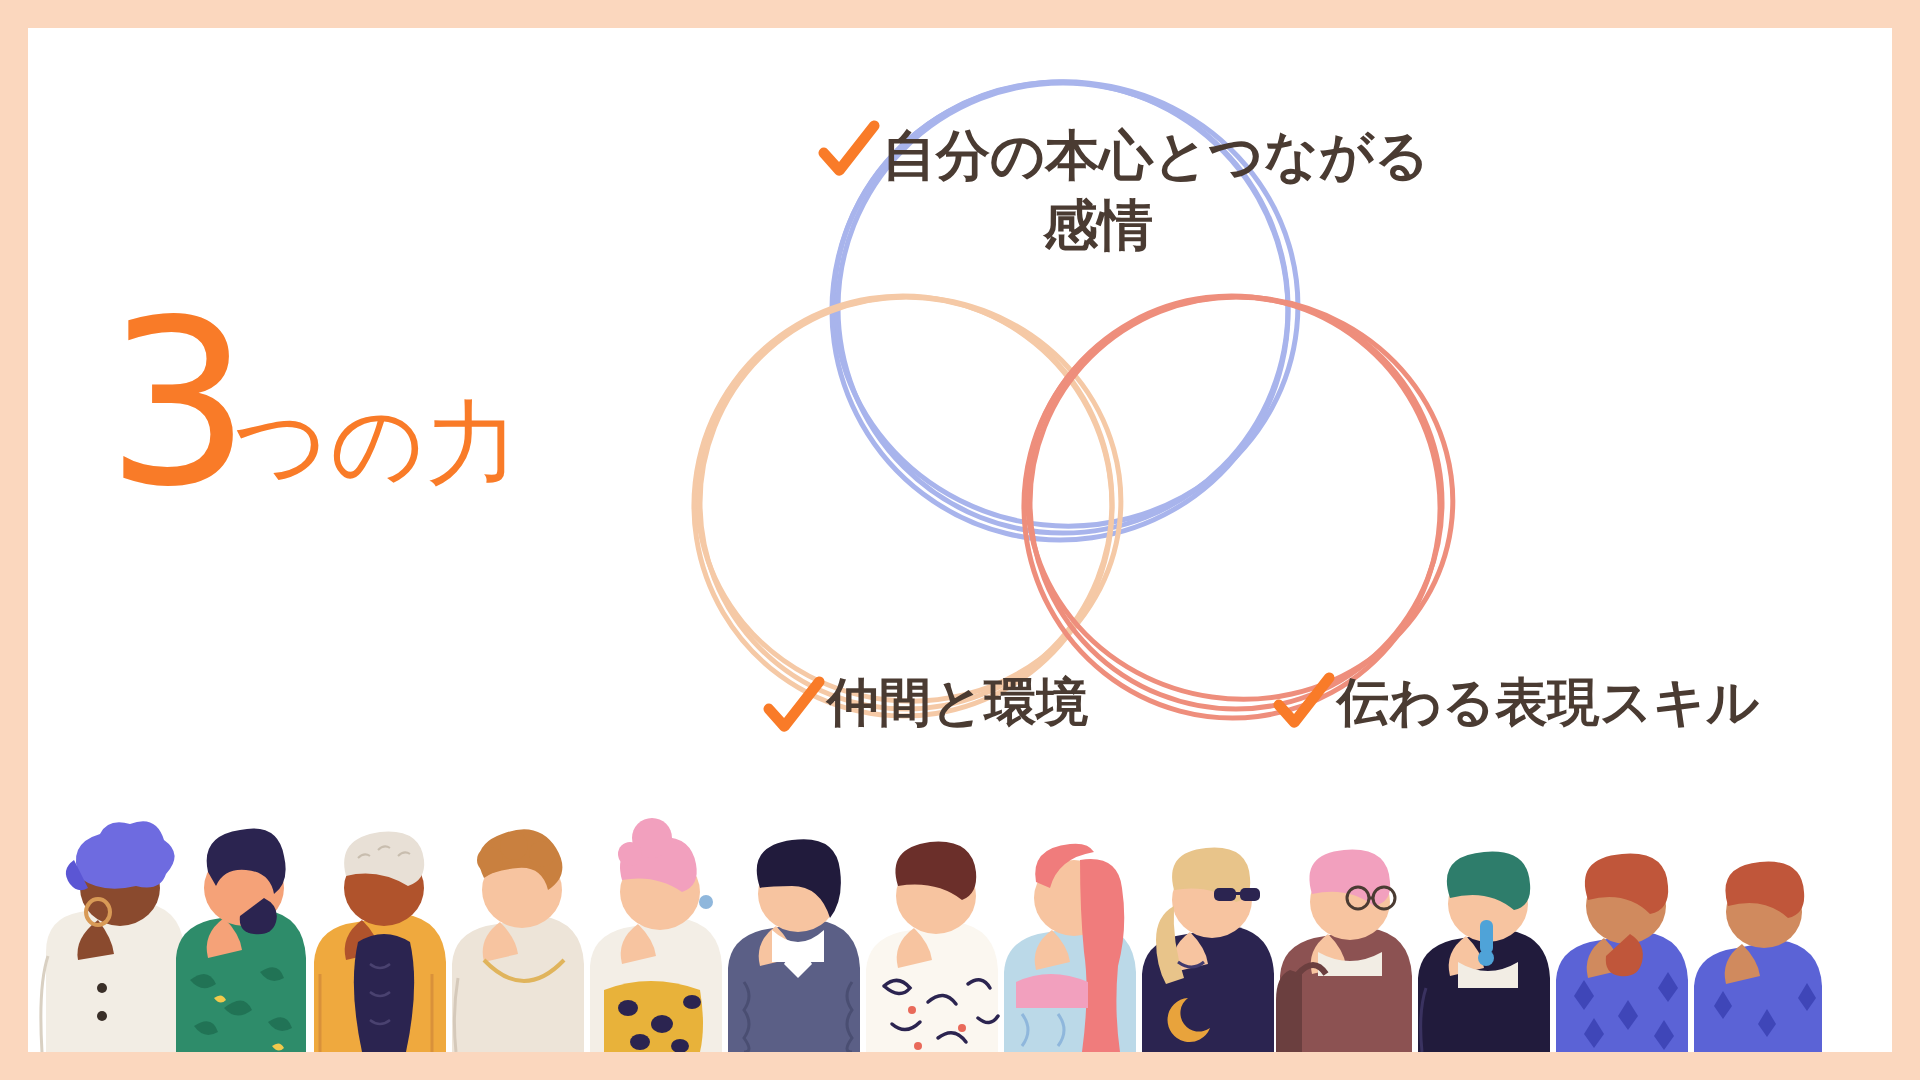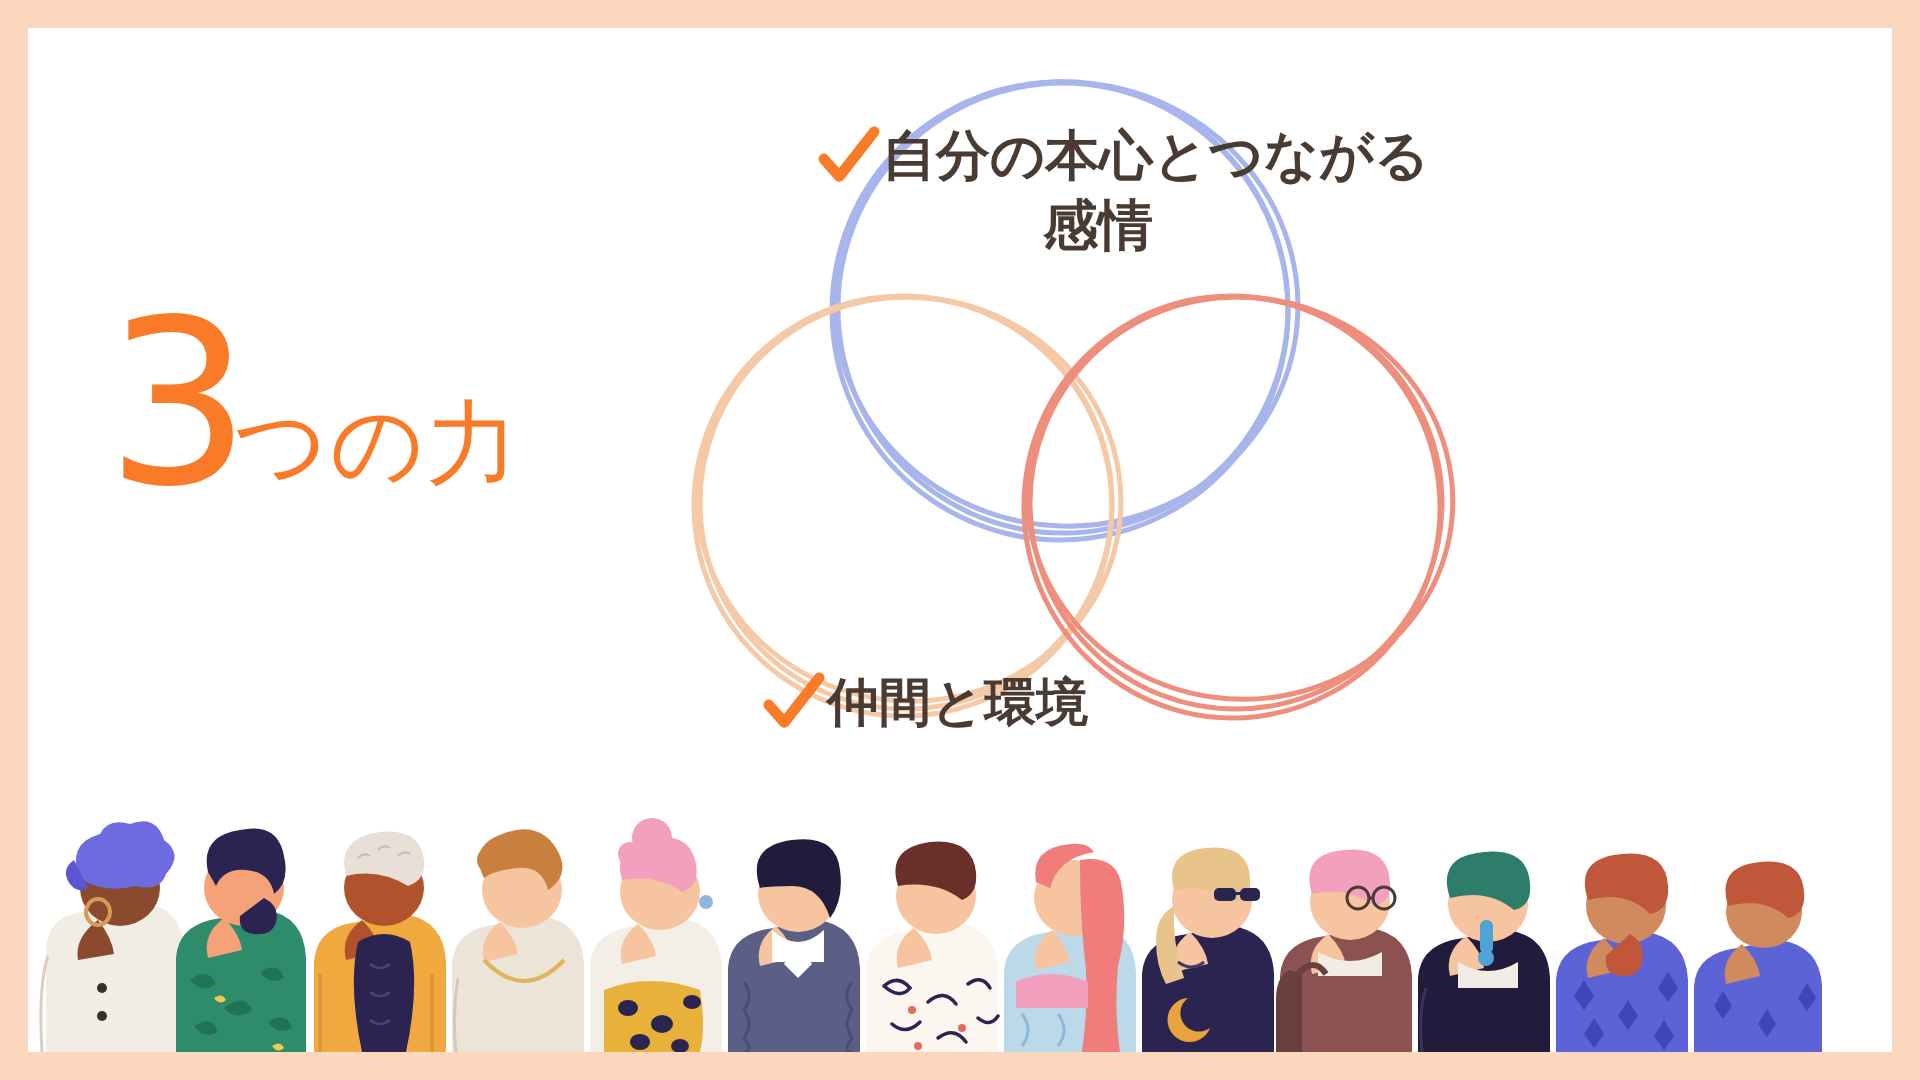--- a/index.html
+++ b/index.html
@@ -70,36 +70,36 @@
   .venn-label {
     position: absolute;
     color: #4A3B32;
     font-weight: bold;
     white-space: nowrap;
     font-family: "DejaVu Sans", "Liberation Sans", sans-serif;
   }
   #label-top {
     left: 790px; top: 92px;
     font-size: 54px;
-    display: flex; align-items: center;
+    display: flex; align-items: flex-start;
   }
   #label-top-lines {
     position: absolute;
     left: 860px; top: 162px;
     width: 420px;
     text-align: center;
     font-size: 55px;
     line-height: 1.28;
     color: #4A3B32;
     font-weight: bold;
   }
   #label-bottom-left {
     left: 735px; top: 640px;
     font-size: 52px;
-    display: flex; align-items: center;
+    display: flex; align-items: flex-end;
   }
   #label-bottom-right {
     left: 1245px; top: 640px;
     font-size: 52px;
     display: flex; align-items: center;
   }
   .check {
     display: inline-block;
     width: 62px; height: 62px;
     margin-right: 2px;
@@ -166,20 +166,28 @@
 
     <div class="venn-label" id="label-bottom-left">
       <span class="check">
         <svg viewBox="0 0 64 64" xmlns="http://www.w3.org/2000/svg">
           <path d="M6 34 L22 52 L58 6" fill="none" stroke="#F97B28" stroke-width="11" stroke-linecap="round" stroke-linejoin="round"></path>
         </svg>
       </span>
       <span>仲間と環境</span>
     </div>
 
+    <div class="venn-label" id="label-bottom-right">
+      <span class="check">
+        <svg viewBox="0 0 64 64" xmlns="http://www.w3.org/2000/svg">
+          <path d="M6 34 L22 52 L58 6" fill="none" stroke="#F97B28" stroke-width="11" stroke-linecap="round" stroke-linejoin="round"></path>
+        </svg>
+      </span>
+      <span>伝わる表現スキル</span>
+    </div>
 
     <div id="people">
       <svg viewBox="0 0 1864 250" xmlns="http://www.w3.org/2000/svg">
         <defs>
           <clipPath id="cut">
               <rect x="0" y="0" width="1864" height="250"></rect>
             </clipPath>
         </defs>
         <g clip-path="url(#cut)">
 

